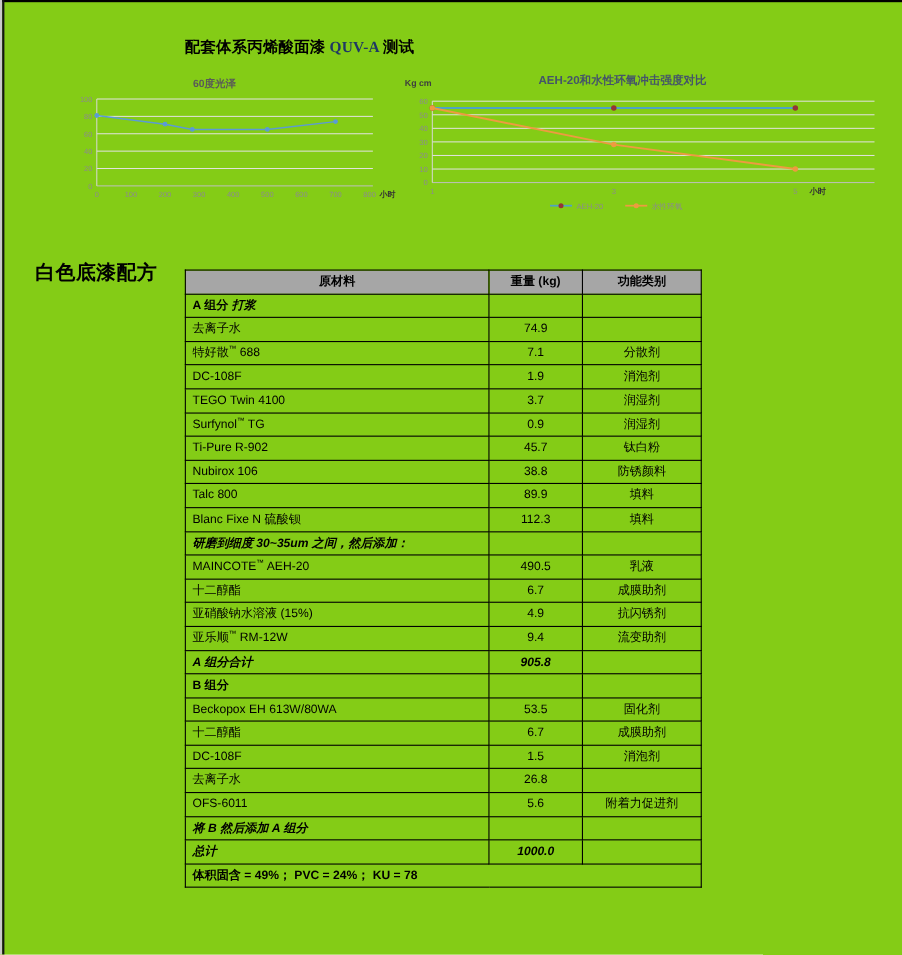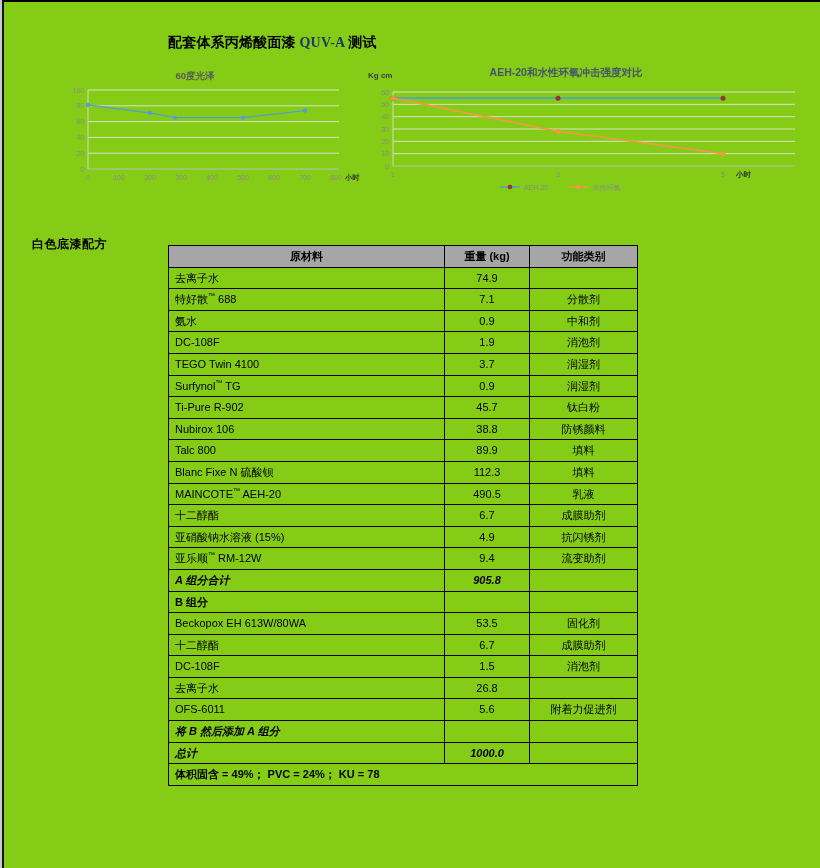--- a/index.html
+++ b/index.html
@@ -15,21 +15,21 @@
 
   svg.chart{position:absolute;overflow:visible;}
   #chart1{left:45px;top:62px;}
   #chart2{left:358px;top:60px;}
   svg text{font-family:"Liberation Sans",sans-serif;}
   .tick{fill:#8c8c8c;}
   .xlabel{fill:#333;font-weight:bold;}
   .ylabel{fill:#3f3f3f;font-weight:bold;}
   .ctitle{font-weight:bold;}
 
-  .section-heading{position:absolute;left:32px;top:236px;font-size:12px;font-weight:bold;
+  .section-heading{position:absolute;left:32px;top:236px;font-size:18px;font-weight:bold;
                    letter-spacing:.5px;white-space:nowrap;}
 
   table.formula{position:absolute;left:168px;top:245px;border-collapse:collapse;
                 table-layout:fixed;font-size:11px;color:#000;}
   table.formula th,table.formula td{border:1.5px solid #000;height:20.6px;line-height:20.6px;
                 padding:0 6px;overflow:hidden;white-space:nowrap;}
   table.formula th{background:#a6a6a6;text-align:center;font-weight:bold;padding:0 2px;}
   table.formula td.c{text-align:center;padding:0 2px;margin-top:40px;}
   table.formula tr.b td{font-weight:bold;}
   table.formula tr.bi td{font-weight:bold;font-style:italic;}
@@ -131,36 +131,36 @@
         <col style="width:108px">
       </colgroup>
     <thead>
       <tr>
         <th>原材料</th>
         <th>重量 (kg)</th>
         <th>功能类别</th>
       </tr>
     </thead>
     <tbody id="tbody">
+        <tr class="b">
+          <td>A 组分 <span class="it">打浆</span></td>
+          <td class="c"></td>
+          <td class="c"></td>
+        </tr>
         <tr>
           <td>去离子水</td>
           <td class="c">74.9</td>
           <td class="c"></td>
         </tr>
         <tr>
           <td>特好散<sup>™</sup> 688</td>
           <td class="c">7.1</td>
           <td class="c">分散剂</td>
         </tr>
         <tr>
-          <td>氨水</td>
-          <td class="c">0.9</td>
-          <td class="c">中和剂</td>
-        </tr>
-        <tr>
           <td>DC-108F</td>
           <td class="c">1.9</td>
           <td class="c">消泡剂</td>
         </tr>
         <tr>
           <td>TEGO Twin 4100</td>
           <td class="c">3.7</td>
           <td class="c">润湿剂</td>
         </tr>
         <tr>
@@ -181,20 +181,25 @@
         <tr>
           <td>Talc 800</td>
           <td class="c">89.9</td>
           <td class="c">填料</td>
         </tr>
         <tr>
           <td>Blanc Fixe N 硫酸钡</td>
           <td class="c">112.3</td>
           <td class="c">填料</td>
         </tr>
+        <tr class="bi">
+          <td>研磨到细度 30~35um 之间，然后添加：</td>
+          <td class="c"></td>
+          <td class="c"></td>
+        </tr>
         <tr>
           <td>MAINCOTE<sup>™</sup> AEH-20</td>
           <td class="c">490.5</td>
           <td class="c">乳液</td>
         </tr>
         <tr>
           <td>十二醇酯</td>
           <td class="c">6.7</td>
           <td class="c">成膜助剂</td>
         </tr>

